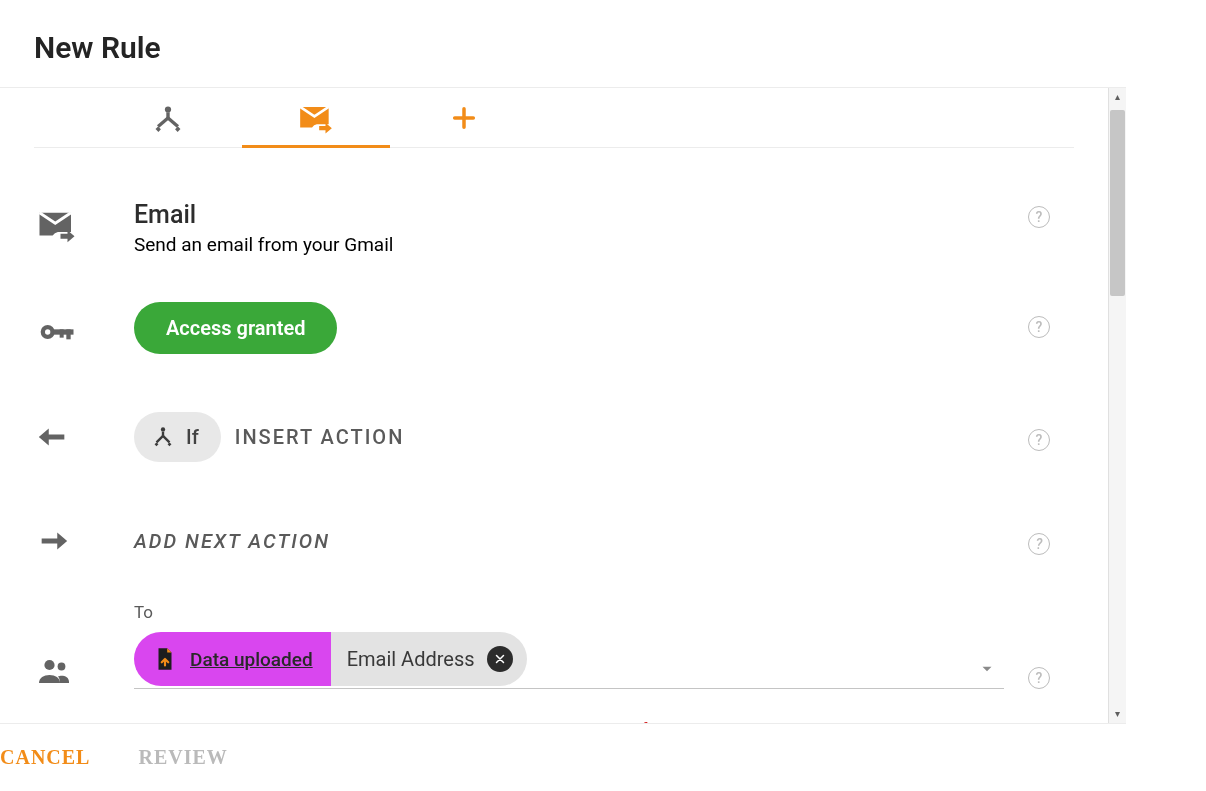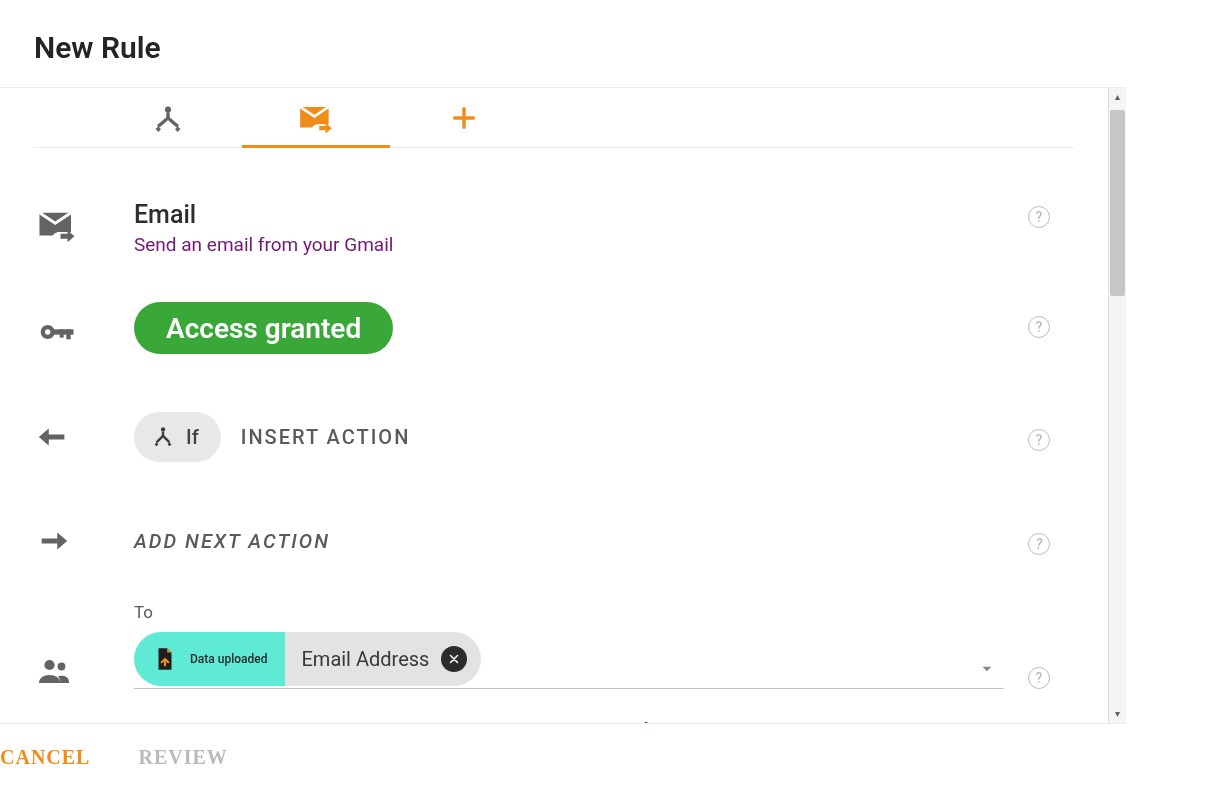--- a/index.html
+++ b/index.html
@@ -22,35 +22,35 @@
   .tab svg { display:block; }
 
   .row { display:flex; align-items:flex-start; padding-left:0; margin-top:52px; }
   .row-icon { width:100px; display:flex; justify-content:flex-start; align-items:flex-start; padding-left:2px; padding-top:4px; color:#636363; }
   .row-icon svg { display:block; }
   .row-body { flex:1; }
   .row-help { width:70px; display:flex; justify-content:center; align-items:center; padding-top:6px; }
   .help-circle { width:22px; height:22px; border:1.8px solid #bcbcbc; border-radius:50%; display:flex; align-items:center; justify-content:center; font-size:14px; color:#bcbcbc; font-weight:500; cursor:pointer; }
 
   .email-title { font-size:25px; font-weight:500; color:#2d2d2d; }
-  .email-desc  { font-size:19px; color:#701a75; margin-top:4px; font-weight:400;}
-
-  .chip-green { display:inline-flex; align-items:center; height:52px; padding:0 32px; background:#3aa839; color:#fff; font-size:28px; font-weight:600; border-radius:26px; cursor:pointer; }
+  .email-desc  { font-size:19px; color:#000000; margin-top:4px; font-weight:400;}
+
+  .chip-green { display:inline-flex; align-items:center; height:52px; padding:0 32px; background:#3aa839; color:#fff; font-size:20px; font-weight:600; border-radius:26px; cursor:pointer; }
 
   .if-pill { display:inline-flex; align-items:center; height:50px; padding:0 22px 0 16px; background:#e8e8e8; border-radius:26px; gap:10px; cursor:pointer; }
   .if-pill .if-label { font-size:20px; font-weight:500; color:#424242; }
-  .insert-action { font-size:20px; font-weight:500; letter-spacing:2px; color:#5a5a5a; margin-left:20px; }
+  .insert-action { font-size:20px; font-weight:500; letter-spacing:2px; color:#5a5a5a; margin-left:14px; }
 
   .add-next { font-size:20px; font-weight:500; letter-spacing:2px; color:#5a5a5a; cursor:pointer; }
 
   .to-row-body { flex:1; position:relative; }
   .to-label { font-size:17px; color:#5a5a5a; margin-bottom:10px; }
   .to-field { display:flex; align-items:center; border-bottom:1px solid #c4c4c4; padding-bottom:2px; position:relative; }
   .chip-combo { display:inline-flex; align-items:stretch; height:54px; border-radius:27px; overflow:hidden; cursor:pointer; }
-  .chip-left  { background:#5eead4; display:flex; align-items:center; gap:12px; padding:0 18px; font-size:12px; font-weight:500; color:#292929; }
+  .chip-left  { background:#d946ef; display:flex; align-items:center; gap:12px; padding:0 18px; font-size:19px; font-weight:500; color:#292929;text-decoration:underline; }
   .chip-right { background:#e3e3e3; display:flex; align-items:center; gap:12px; padding:0 14px 0 16px; font-size:20px; color:#393939;text-align:right; }
   .chip-x { width:26px; height:26px; border-radius:50%; background:#2c2c2c; color:#fff; display:flex; align-items:center; justify-content:center; font-size:15px; cursor:pointer; }
   .to-dd { position:absolute; right:8px; top:28px; color:#8a8a8a; cursor:pointer; }
 
   .footer { height:68px; display:flex; justify-content:flex-start; align-items:center; padding-right:30px; gap:48px; border-top:1px solid #ececec;font-family:Liberation Serif, serif;}
   .btn-cancel { color:#f28c18; font-size:20px; font-weight:600; letter-spacing:1px; cursor:pointer; }
   .btn-review { color:#bababa; font-size:20px; font-weight:600; letter-spacing:1px; cursor:default; }
 
   .annotation-arrow { position:absolute; left:602px; top:634px; pointer-events:none; }
 </style>

